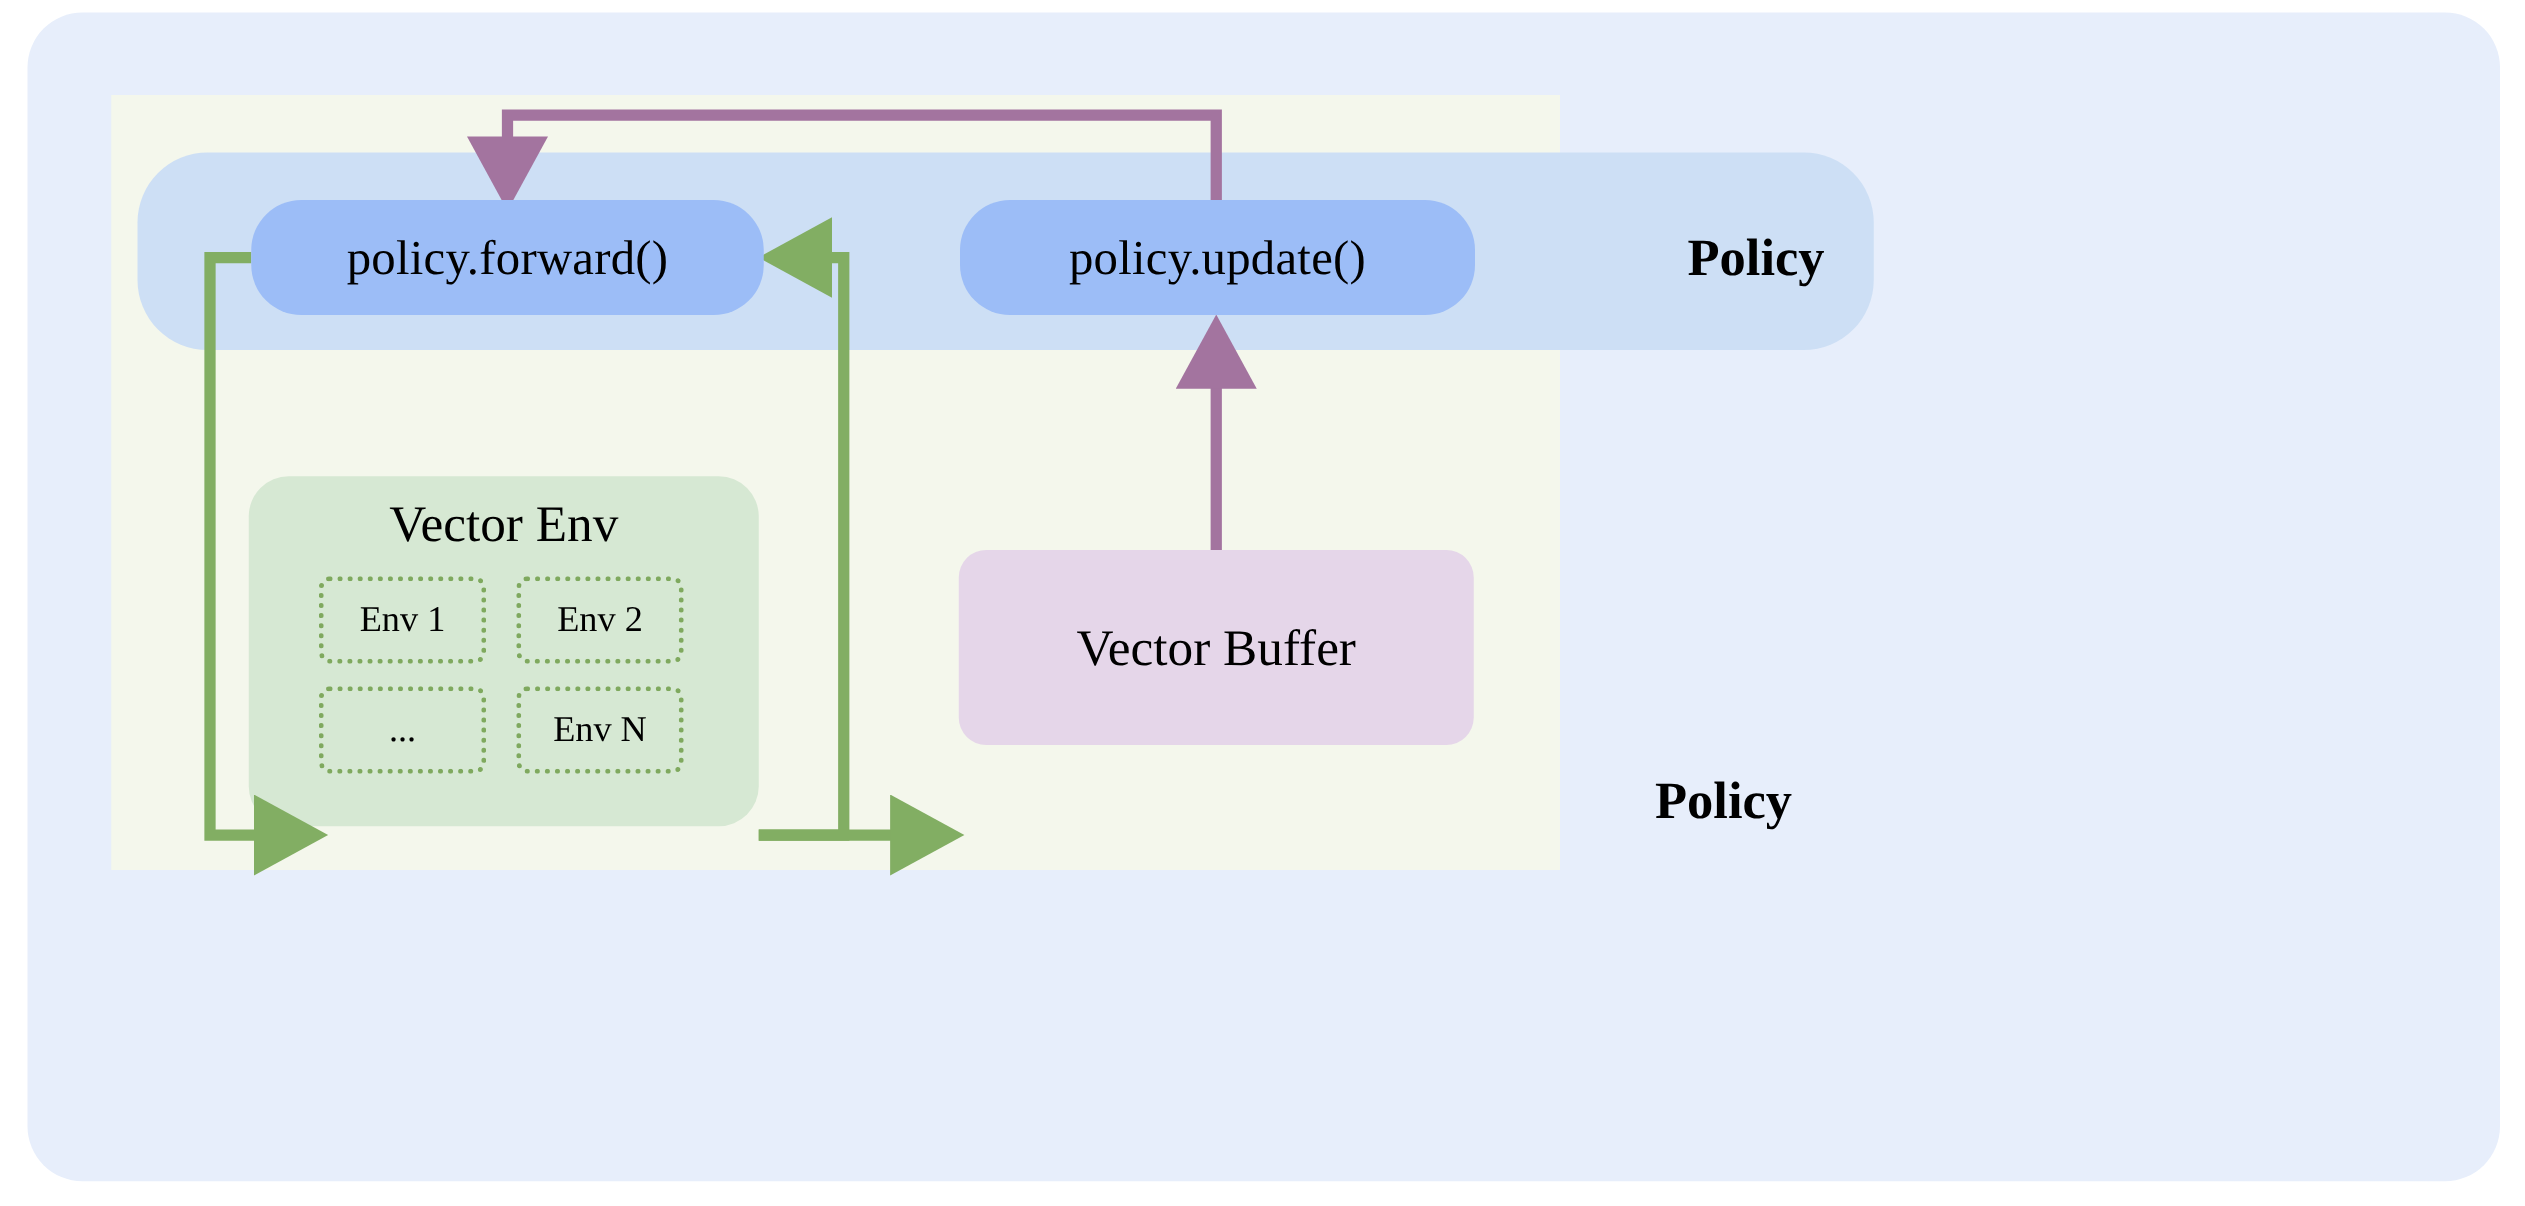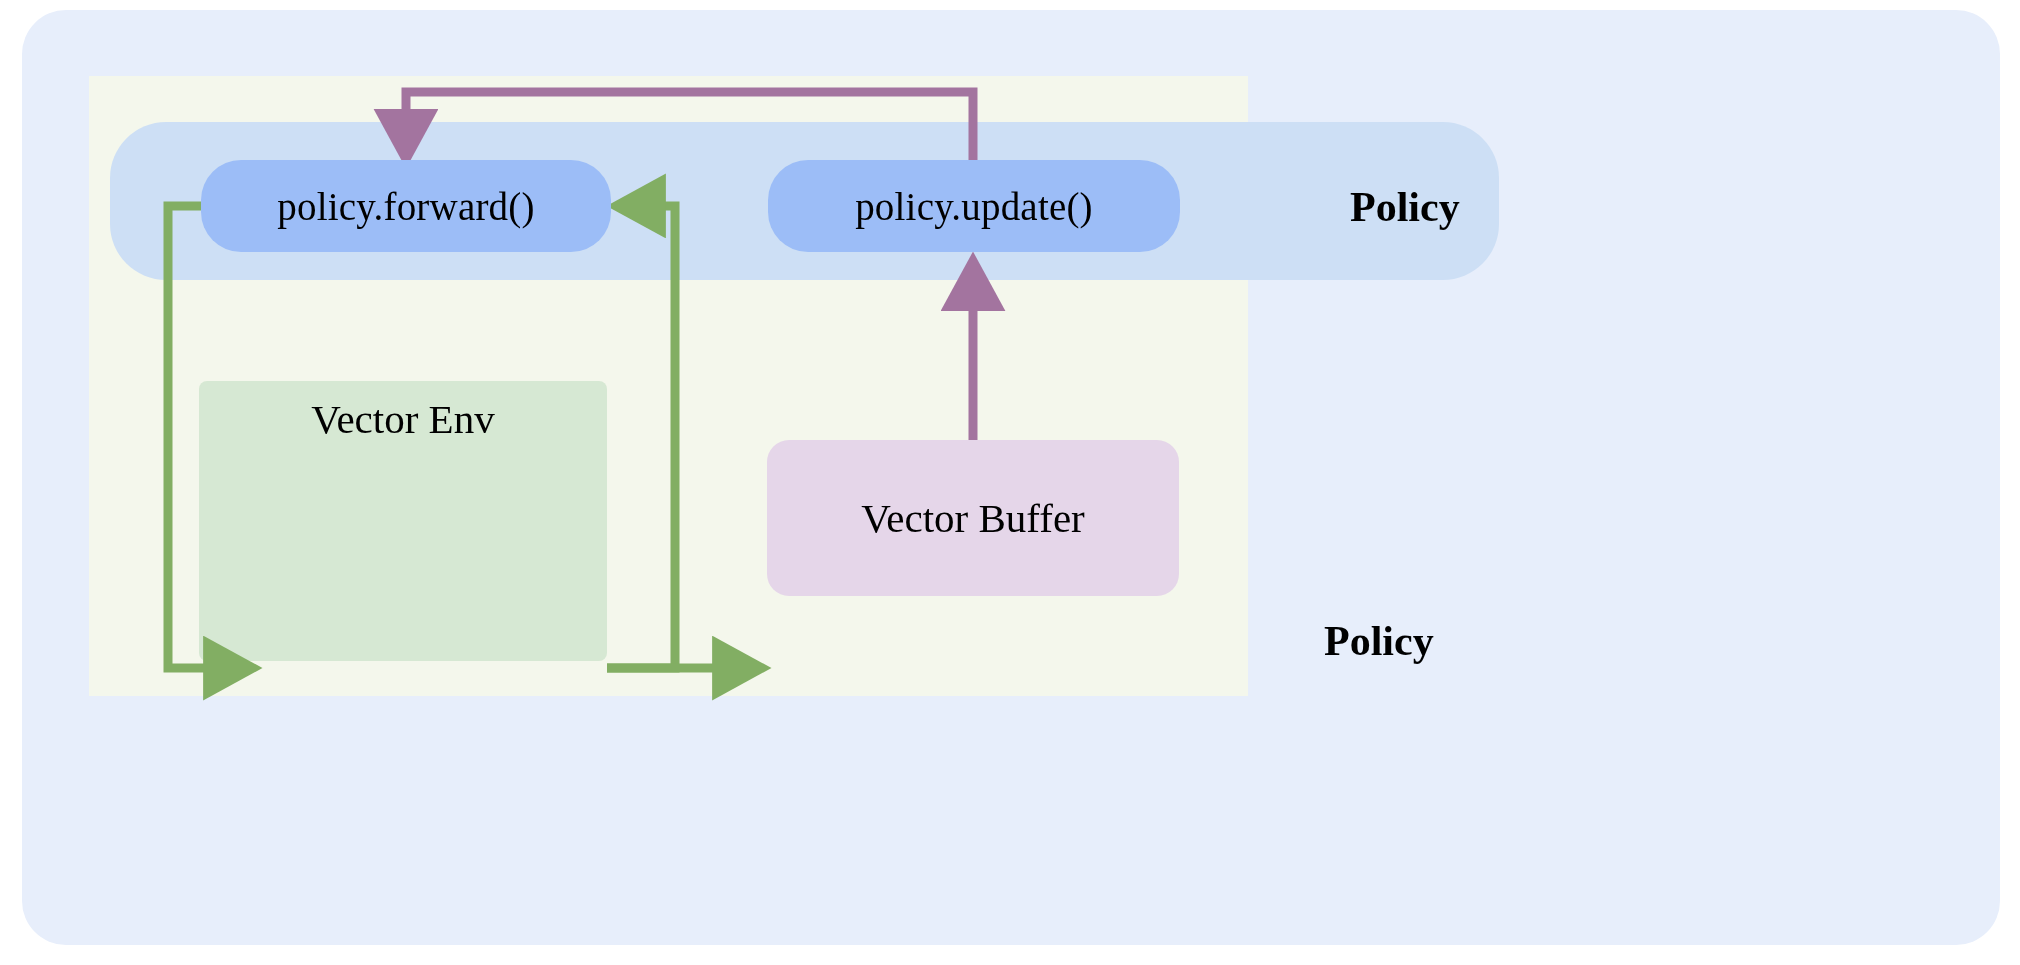--- a/index.html
+++ b/index.html
@@ -27,21 +27,21 @@
     color:#000; font-size:39px; font-family:"Liberation Serif",serif;
     letter-spacing:.2px;
     text-align:right;
   }
   .pill-forward{ left:201px; top:160px; width:410px; height:92px; }
   .pill-update{ left:768px; top:160px; width:412px; height:92px; }
 
   
   .vecenv-box{
     position:absolute; left:199px; top:381px; width:408px; height:280px;
-    background:#d6e8d3; border-radius:8px;
+    background:#d6e8d3; border-radius:32px;
   }
   .vecenv-title{
     position:absolute; left:0; top:14px; width:408px; text-align:center;
     font-size:41px; color:#000;
   }
   .env-grid{
     position:absolute; left:56px; top:80px; width:300px;
     display:grid; grid-template-columns:134px 134px; grid-gap:18px 24px;
   }
   .env-cell{
@@ -76,20 +76,26 @@
 <div id="stage">
 
   <div class="trainer-box"></div>
 
   <div class="collector-box"></div>
 
   <div class="policy-box"></div>
 
   <div class="vecenv-box">
     <div class="vecenv-title">Vector Env</div>
+    <div class="env-grid">
+      <div class="env-cell">Env 1</div>
+      <div class="env-cell">Env 2</div>
+      <div class="env-cell">...</div>
+      <div class="env-cell">Env N</div>
+    </div>
   </div>
 
   <div class="vecbuf-box">Vector Buffer</div>
 
   <svg class="arrows" viewBox="0 0 2020 965" xmlns="http://www.w3.org/2000/svg">
     <defs>
       <marker id="gArrow" markerWidth="10" markerHeight="10" refX="2.1" refY="3.6" orient="auto" markerUnits="strokeWidth">
         <path d="M0,0 L0,7.2 L6.6,3.6 z" fill="#82ae63"></path>
       </marker>
       <marker id="pArrow" markerWidth="10" markerHeight="10" refX="2.1" refY="3.6" orient="auto" markerUnits="strokeWidth">

